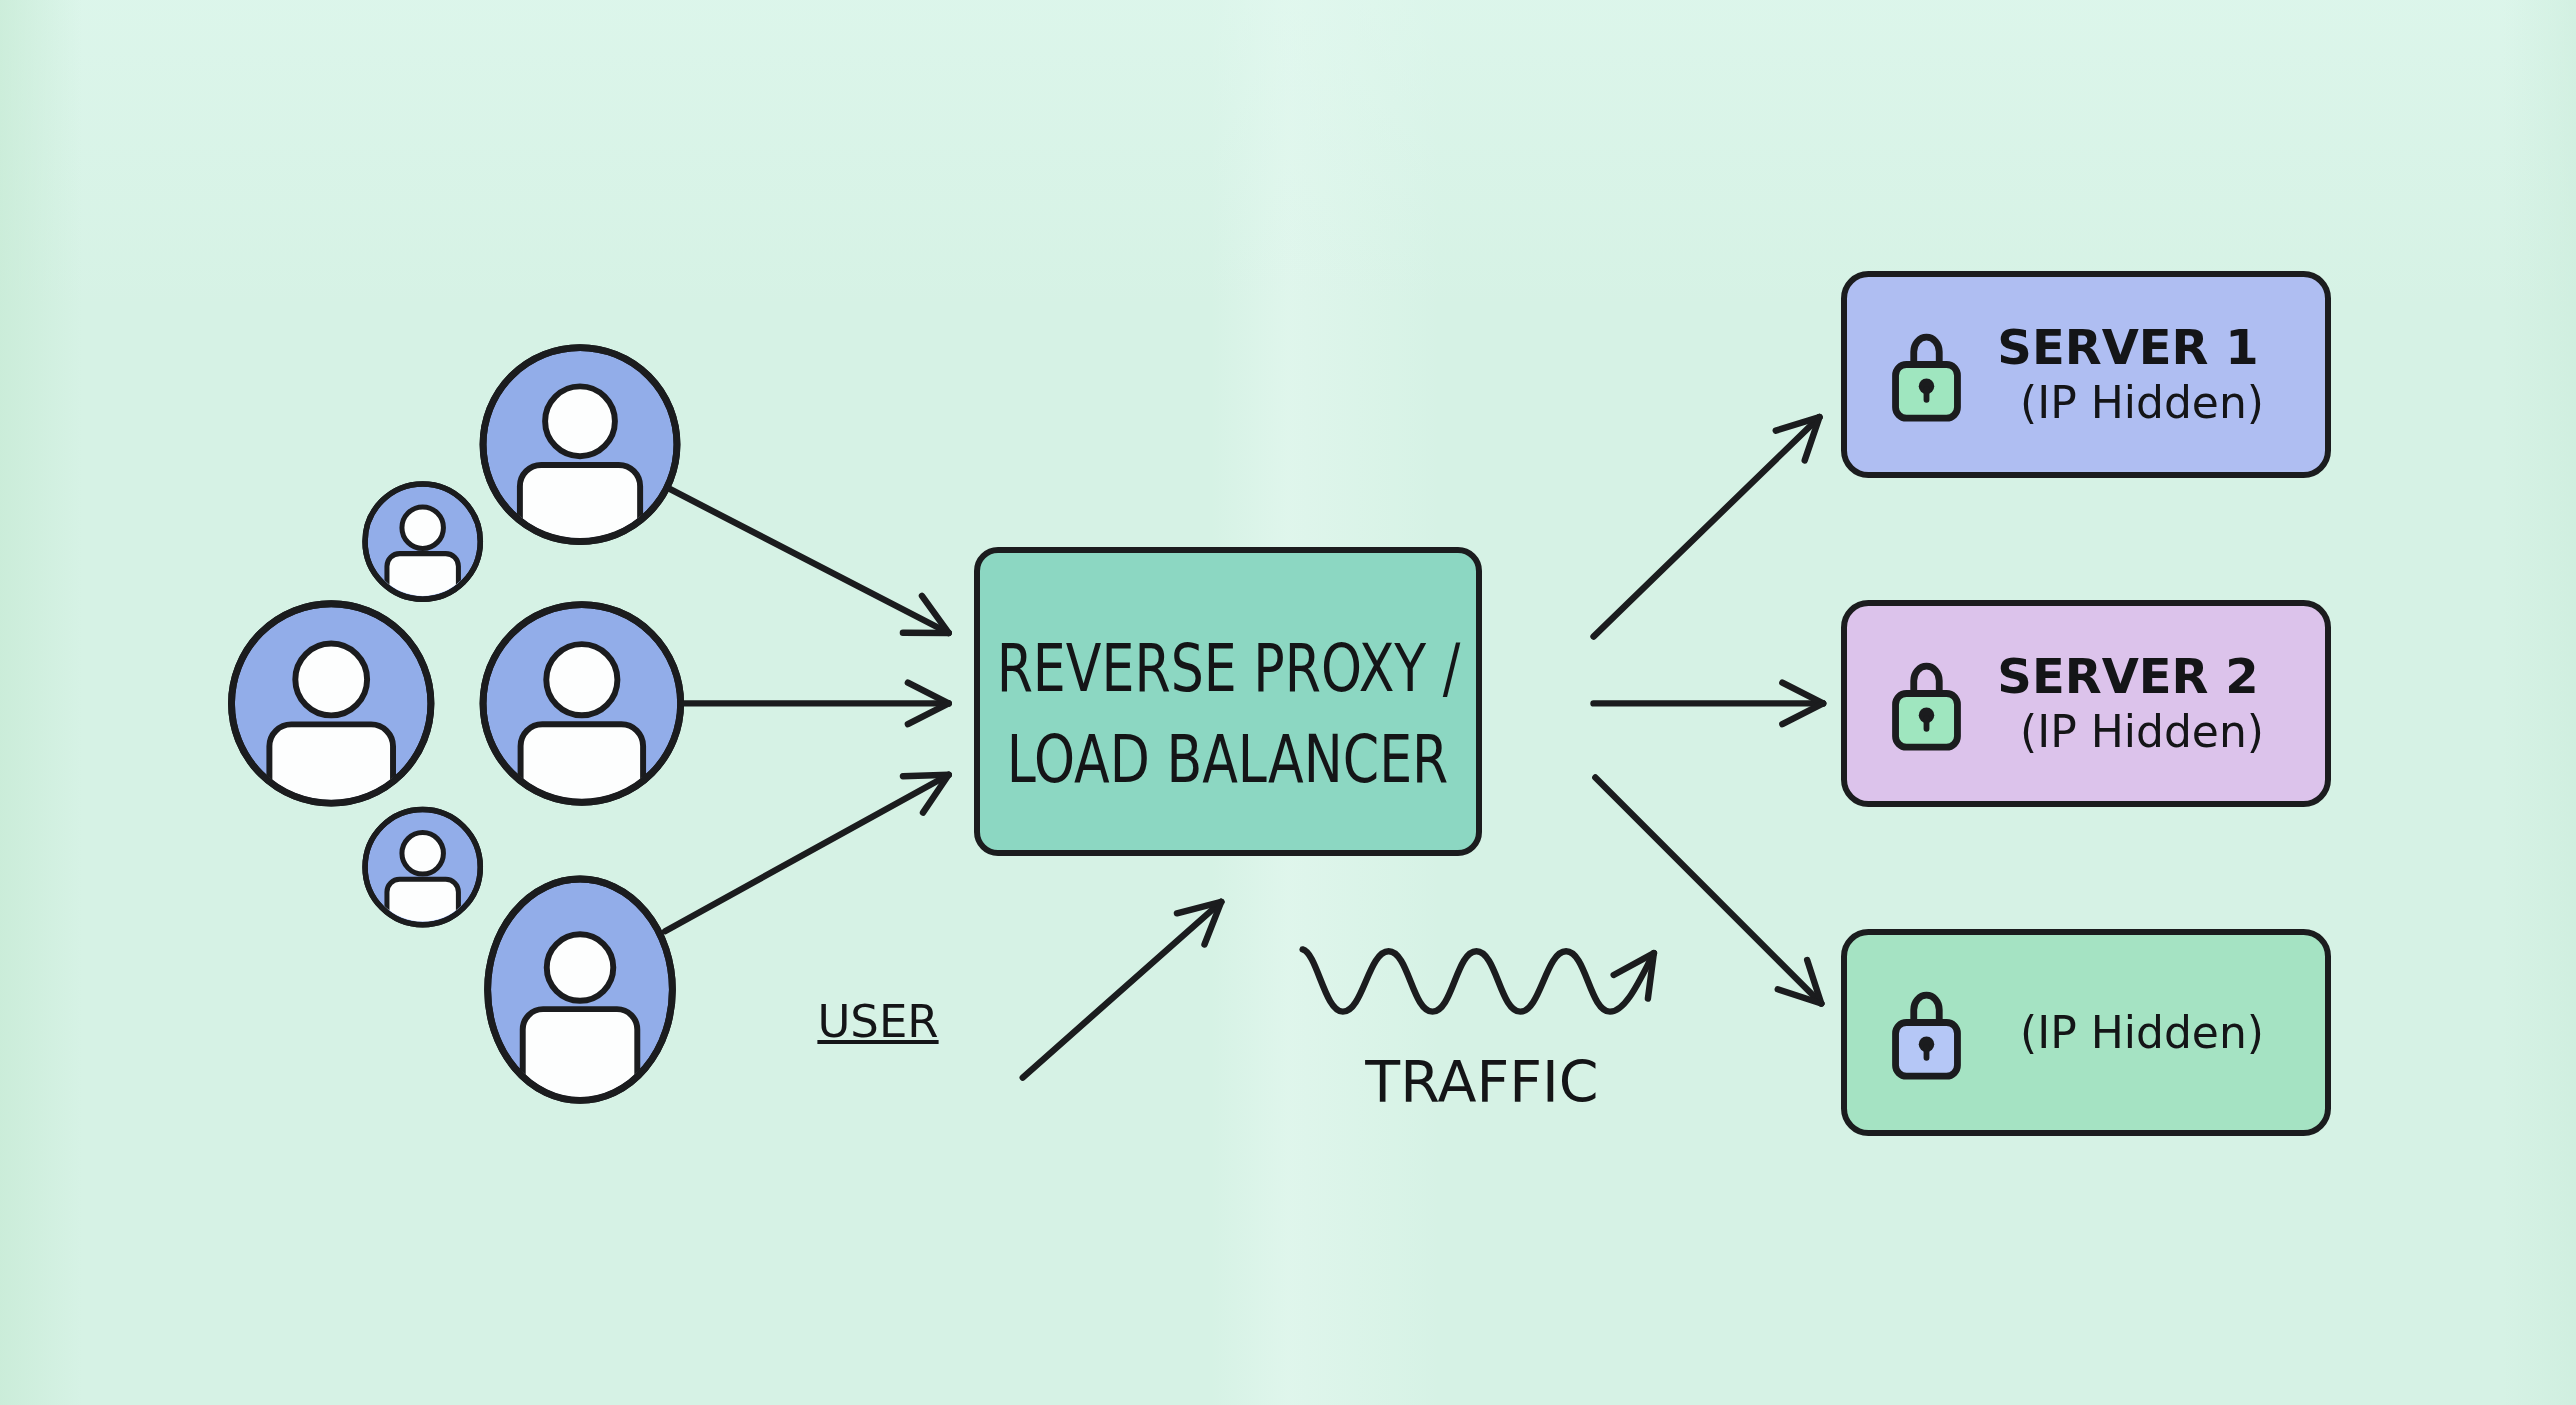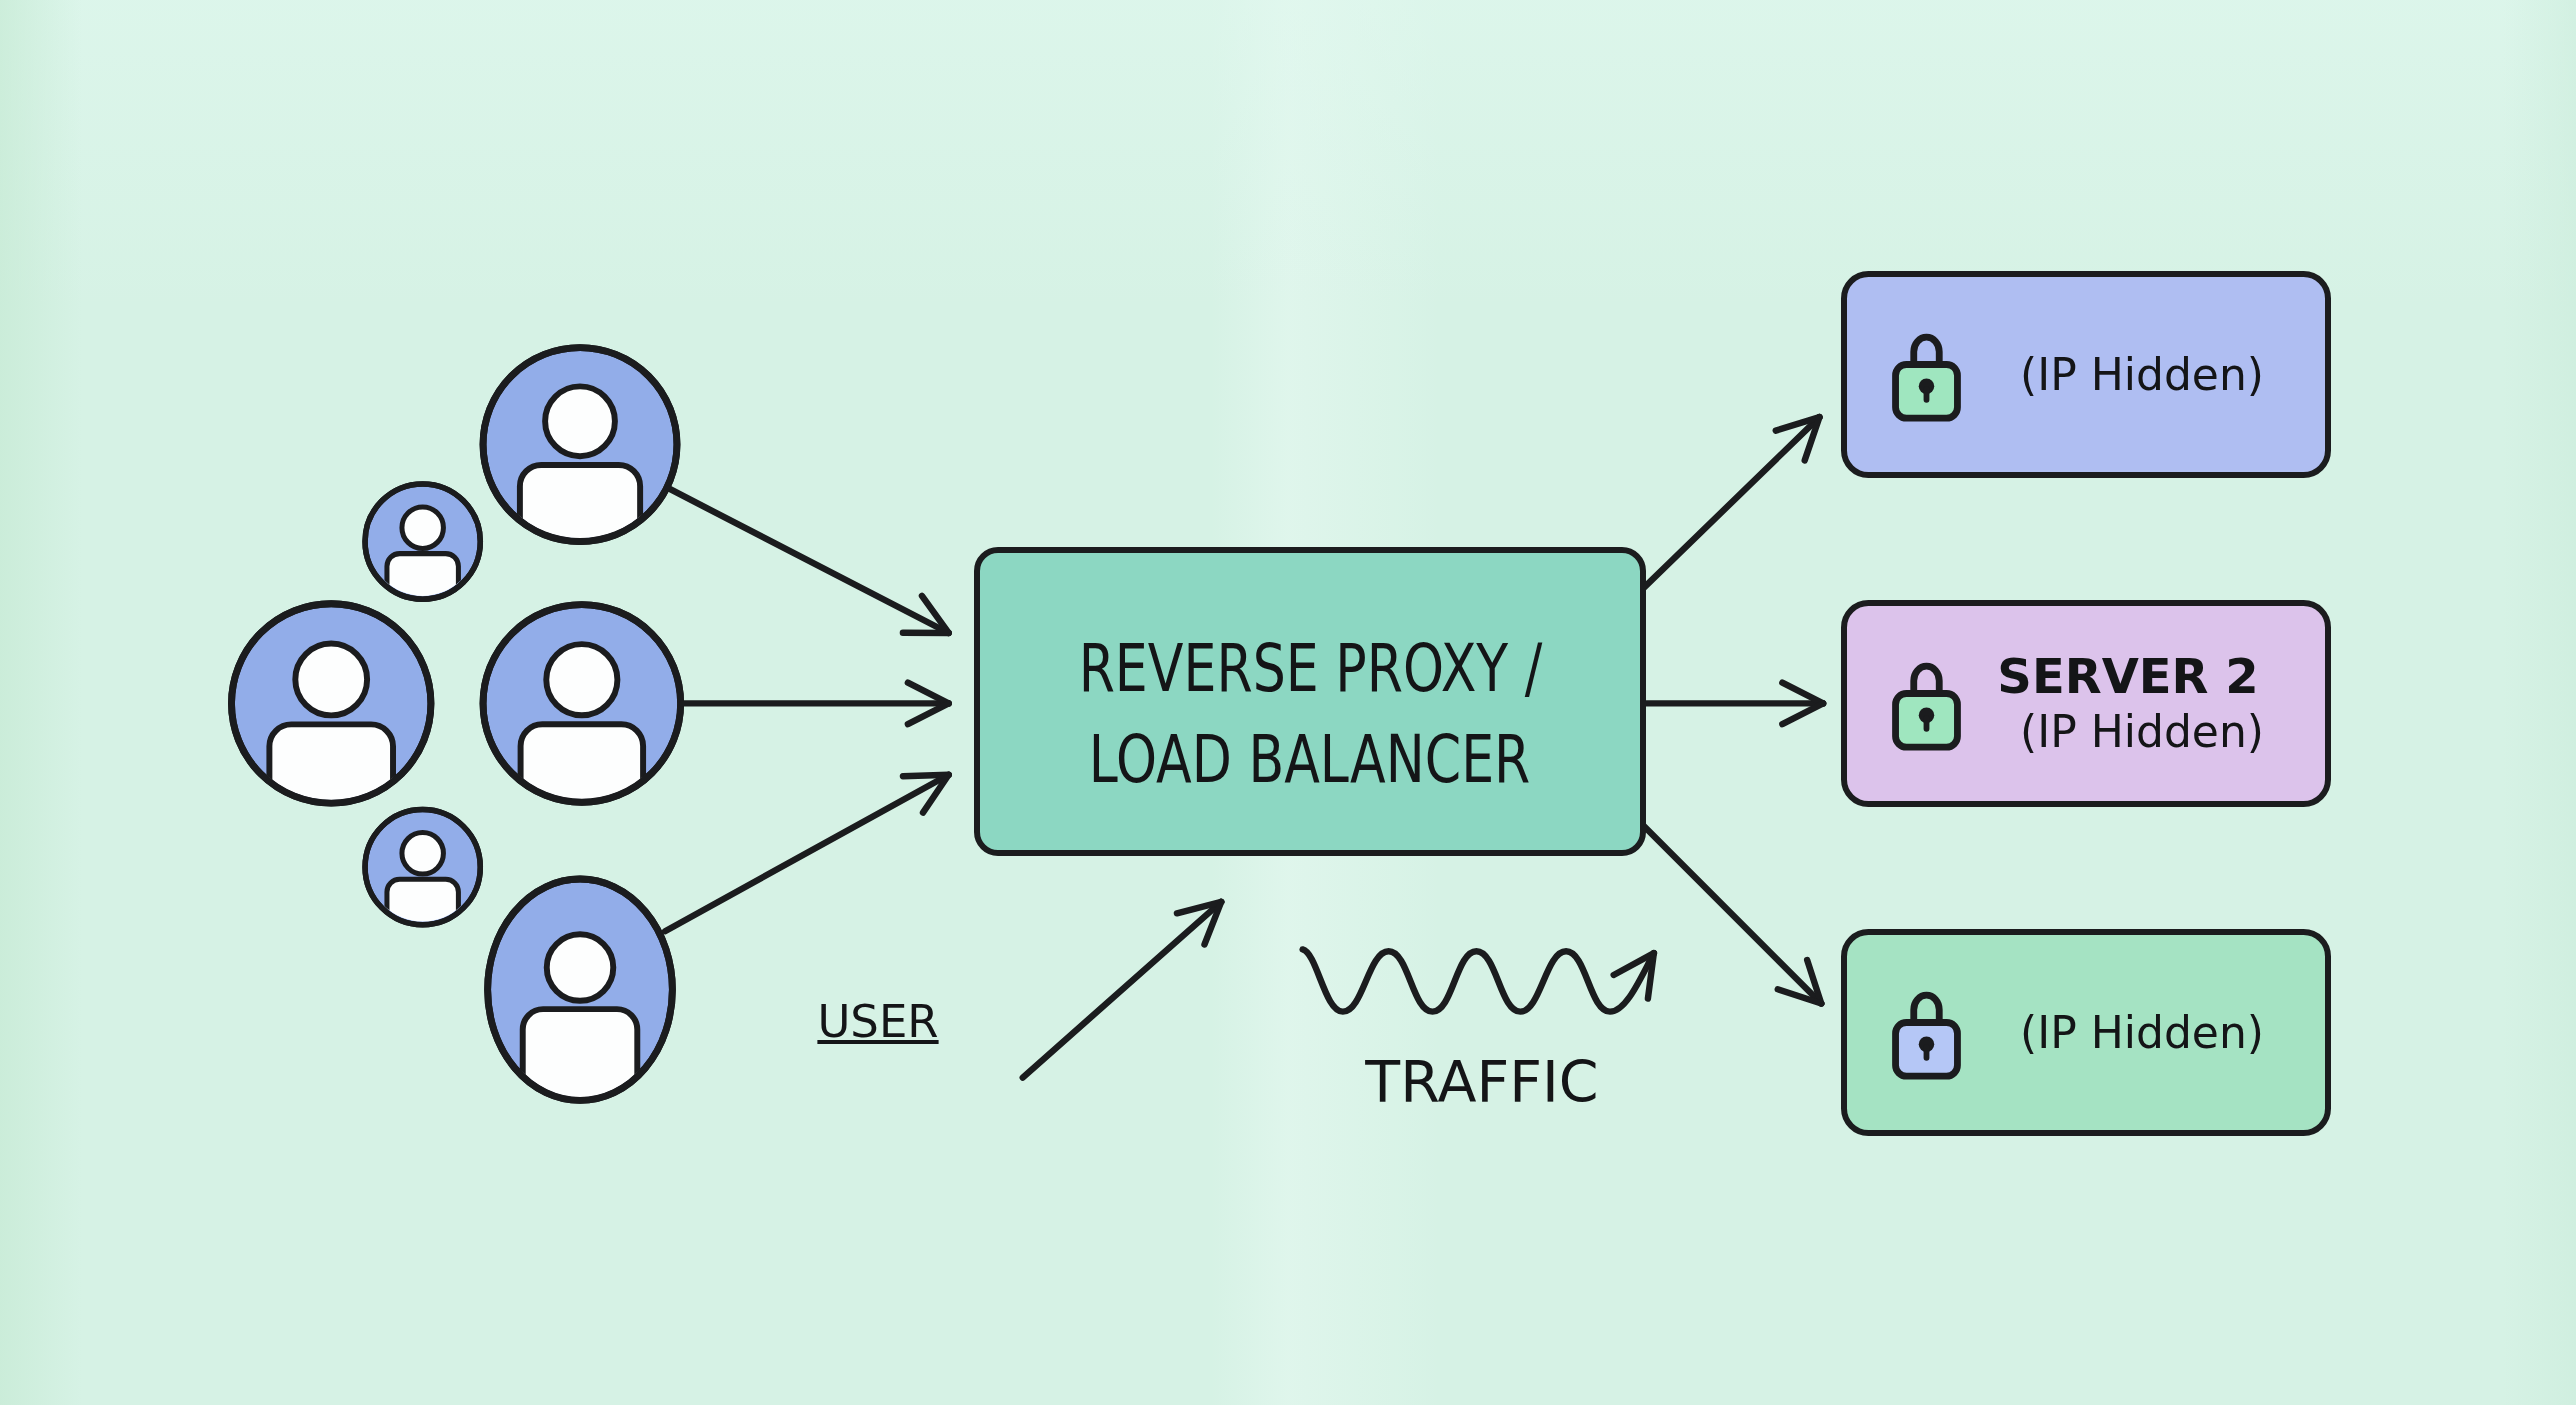--- a/index.html
+++ b/index.html
@@ -16,21 +16,21 @@
     font-family:"DejaVu Sans","Liberation Sans",sans-serif;
     color:#141517;
     --outline:#1b1c1e;
   }
   svg.net{position:absolute;left:0;top:0;z-index:1;}
   .box{
     position:absolute;box-sizing:border-box;z-index:2;
     border:6.4px solid var(--outline);
   }
   .proxy{
-    left:974px;top:547px;width:672px;height:309px;border-radius:24px;
+    left:974px;top:547px;width:508px;height:309px;border-radius:24px;
     display:flex;flex-direction:column;align-items:center;justify-content:center;
     padding-top:24px;text-align:center;
   }
   .proxy-line{
     font-size:66px;line-height:91px;font-weight:400;white-space:nowrap;
     transform:scaleX(0.79);transform-origin:center;
   }
   .server{
     left:1841px;width:490px;height:207px;border-radius:27.4px;
     display:flex;align-items:center;padding:0 31px 0 44px;
@@ -167,20 +167,21 @@
   </div>
 
   <div class="box server server-1" style="background: rgb(175, 190, 242);">
     <svg class="lock" viewBox="0 0 78 106">
       <path class="stroked" d="M25 44 V28 a14 16 0 0 1 28 0 V44" fill="none" stroke-linecap="round"></path>
       <rect class="stroked" x="5" y="42" width="68" height="59" rx="12" fill="#9fe6bf"></rect>
       <circle cx="39" cy="66" r="8.5" fill="#1b1c1e"></circle>
       <rect x="35.8" y="66" width="6.4" height="18" rx="3.2" fill="#1b1c1e"></rect>
     </svg>
     <div class="server-text">
+      <div class="server-title">SERVER 1</div>
       <div class="server-sub">(IP Hidden)</div>
     </div>
   </div>
 
   <div class="box server server-2" style="background: rgb(220, 195, 235);">
     <svg class="lock" viewBox="0 0 78 106">
       <path class="stroked" d="M25 44 V28 a14 16 0 0 1 28 0 V44" fill="none" stroke-linecap="round"></path>
       <rect class="stroked" x="5" y="42" width="68" height="59" rx="12" fill="#9fe6bf"></rect>
       <circle cx="39" cy="66" r="8.5" fill="#1b1c1e"></circle>
       <rect x="35.8" y="66" width="6.4" height="18" rx="3.2" fill="#1b1c1e"></rect>

